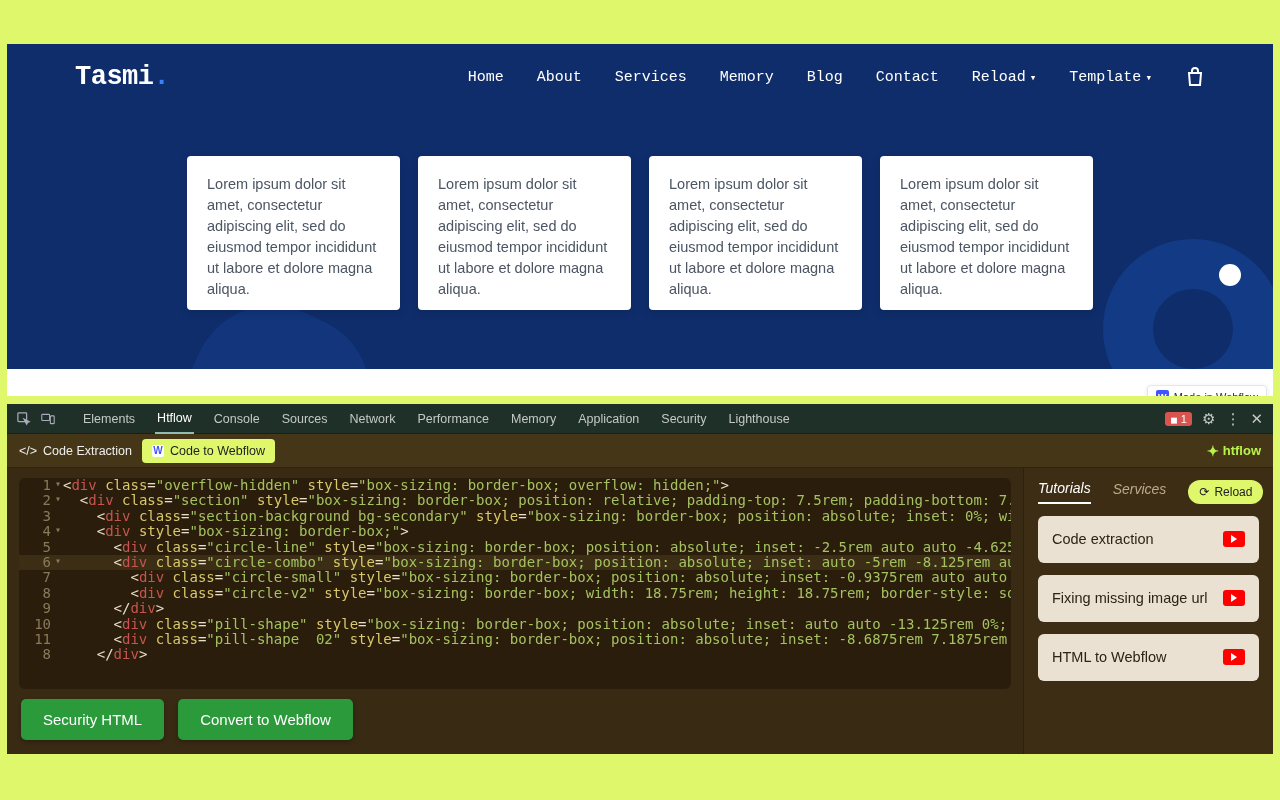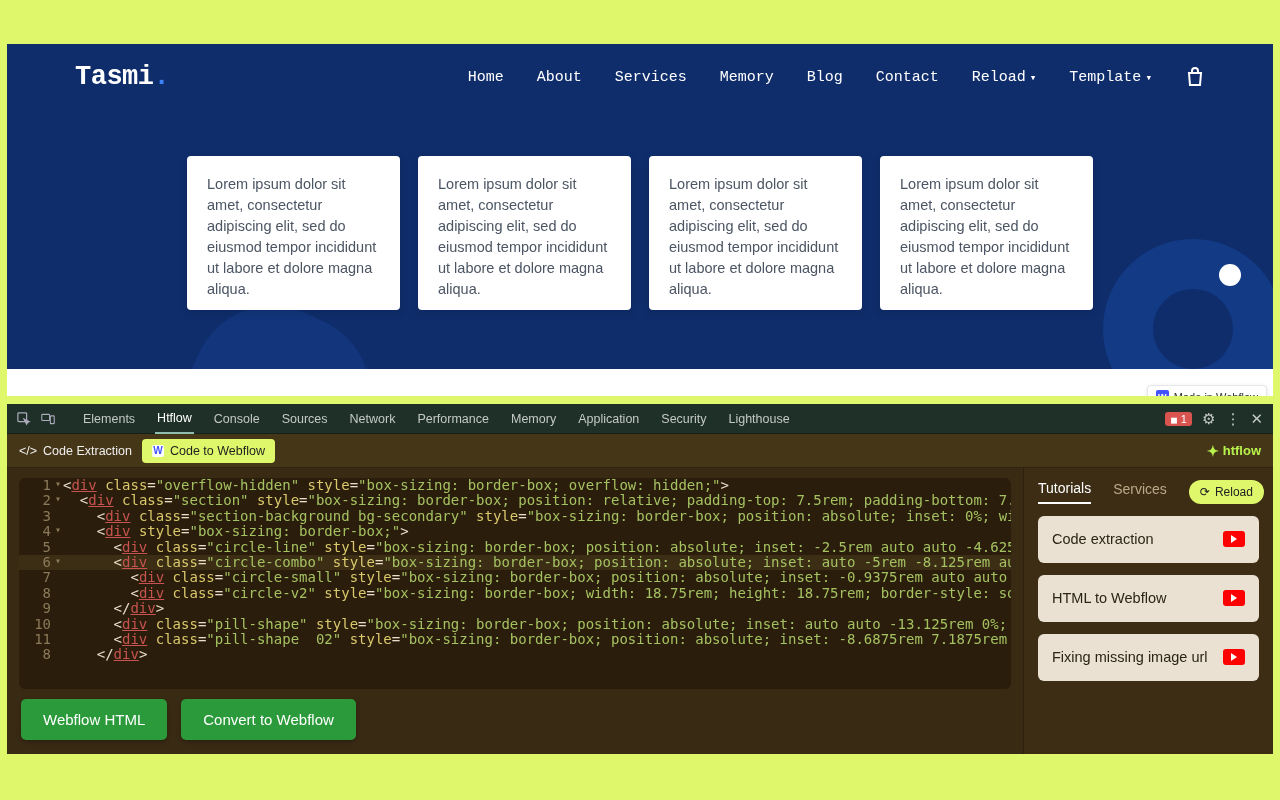--- a/index.html
+++ b/index.html
@@ -40,32 +40,32 @@
 .htflow-logo { margin-left: auto; color: #b8f24c; display: flex; align-items: center; gap: 4px; font-size: 13px; font-weight: 600; }
 .htflow-logo .spark { color: #b8f24c; font-size: 14px; }
 
 .dt-body { flex: 1; display: flex; min-height: 0; background: #392a14; }
 .code-panel { flex: 1; display: flex; flex-direction: column; padding: 10px 12px 10px 12px; min-width: 0; }
 .code-box { background: #2b1d0b; border-radius: 6px; flex: 1; overflow: hidden; position: relative; font-family: "SF Mono", Menlo, Consolas, monospace; font-size: 14px; line-height: 1.1; }
 .code-line { display: flex; white-space: pre; }
 .gutter { width: 44px; text-align: right; color: #8a7a5a; padding-right: 12px; flex-shrink: 0; user-select: none; position: relative; }
 .gutter .fold { position: absolute; right: 2px; color: #8a7a5a; font-size: 10px; }
 .code-text { color: #e9dfc8; overflow: hidden; text-overflow: clip; }
-.tg { color: #c75450; text-decoration: underline; }
+.tg { color: #c75450; }
 .at { color: #d9c96c; }
 .op { color: #e9dfc8; }
 .st { color: #a4c261; }
 .pn { color: #e9dfc8; }
 .code-line.hl { background: #3b2e15; }
 .code-footer { display: flex; gap: 14px; padding: 10px 2px 4px 2px; }
 .action-btn { background: #2a9a3a; color: #fff; border: none; padding: 12px 22px; border-radius: 5px; font-size: 15px; cursor: pointer; box-shadow: 0 2px 4px rgba(0,0,0,.25); }
 
 .side-panel { width: 250px; background: #3c2d14; border-left: 1px solid #0004; display: flex; flex-direction: column; padding: 12px 14px 12px 14px; gap: 12px; }
 .side-tabs { display: flex; align-items: center; gap: 22px; }
-.side-tab { color: #bca98a; font-size: 14px; padding-bottom: 6px; cursor: pointer; }
+.side-tab { color: #bca98a; font-size: 14px; padding-bottom: 6px; cursor: pointer; font-style: italic; }
 .side-tab.active { color: #fff; border-bottom: 2px solid #fff; }
 .reload-btn { margin-left: auto; background: #dff86b; color: #222; border: none; padding: 5px 11px; border-radius: 12px; font-size: 12px; display: flex; align-items: center; gap: 5px; cursor: pointer; }
 .tut-card { background: #eae1d2; border-radius: 6px; padding: 14px 14px; display: flex; align-items: center; justify-content: space-between; cursor: pointer; }
 .tut-card-title { color: #2b2417; font-size: 14.5px; font-weight: 500; line-height: 1.3; }
 .yt { width: 22px; height: 16px; background: #ff0000; border-radius: 3px; position: relative; flex-shrink: 0; }
 .yt::after { content: ""; position: absolute; left: 8px; top: 4px; border-left: 6px solid #fff; border-top: 4px solid transparent; border-bottom: 4px solid transparent; }
 </style>
 </head>
 <body>
 
@@ -163,41 +163,41 @@
             <div class="code-line"><div class="gutter">5</div><div class="code-text"><span>      </span><span class="pn">&lt;</span><span class="tg">div</span><span class="op"> </span><span class="at">class</span><span class="op">=</span><span class="st">"circle-line"</span><span class="op"> </span><span class="at">style</span><span class="op">=</span><span class="st">"box-sizing: border-box; position: absolute; inset: -2.5rem auto auto -4.625rem; width: 18.75rem; he</span><span class="pn"></span></div></div>
             <div class="code-line hl"><div class="gutter">6<span class="fold">▾</span></div><div class="code-text"><span>      </span><span class="pn">&lt;</span><span class="tg">div</span><span class="op"> </span><span class="at">class</span><span class="op">=</span><span class="st">"circle-combo"</span><span class="op"> </span><span class="at">style</span><span class="op">=</span><span class="st">"box-sizing: border-box; position: absolute; inset: auto -5rem -8.125rem auto; width: 18.75rem; hei</span><span class="pn"></span></div></div>
             <div class="code-line"><div class="gutter">7</div><div class="code-text"><span>        </span><span class="pn">&lt;</span><span class="tg">div</span><span class="op"> </span><span class="at">class</span><span class="op">=</span><span class="st">"circle-small"</span><span class="op"> </span><span class="at">style</span><span class="op">=</span><span class="st">"box-sizing: border-box; position: absolute; inset: -0.9375rem auto auto 50%; z-index: 1; width:</span><span class="pn"></span></div></div>
             <div class="code-line"><div class="gutter">8</div><div class="code-text"><span>        </span><span class="pn">&lt;</span><span class="tg">div</span><span class="op"> </span><span class="at">class</span><span class="op">=</span><span class="st">"circle-v2"</span><span class="op"> </span><span class="at">style</span><span class="op">=</span><span class="st">"box-sizing: border-box; width: 18.75rem; height: 18.75rem; border-style: solid; border-width: 3.125</span><span class="pn"></span></div></div>
             <div class="code-line"><div class="gutter">9</div><div class="code-text"><span>      </span><span class="pn">&lt;/</span><span class="tg">div</span><span class="pn">&gt;</span></div></div>
             <div class="code-line"><div class="gutter">10</div><div class="code-text"><span>      </span><span class="pn">&lt;</span><span class="tg">div</span><span class="op"> </span><span class="at">class</span><span class="op">=</span><span class="st">"pill-shape"</span><span class="op"> </span><span class="at">style</span><span class="op">=</span><span class="st">"box-sizing: border-box; position: absolute; inset: auto auto -13.125rem 0%; width: 11.25rem; height:</span><span class="pn"></span></div></div>
             <div class="code-line"><div class="gutter">11</div><div class="code-text"><span>      </span><span class="pn">&lt;</span><span class="tg">div</span><span class="op"> </span><span class="at">class</span><span class="op">=</span><span class="st">"pill-shape _02"</span><span class="op"> </span><span class="at">style</span><span class="op">=</span><span class="st">"box-sizing: border-box; position: absolute; inset: -8.6875rem 7.1875rem auto auto; width: 11.25rem</span><span class="pn"></span></div></div>
             <div class="code-line"><div class="gutter">8</div><div class="code-text"><span>    </span><span class="pn">&lt;/</span><span class="tg">div</span><span class="pn">&gt;</span></div></div>
           </div>
         <div class="code-footer">
-          <button class="action-btn">Webflow HTML</button>
+          <button class="action-btn">Security HTML</button>
           <button class="action-btn">Convert to Webflow</button>
         </div>
       </div>
       <div class="side-panel">
         <div class="side-tabs">
           <span class="side-tab active">Tutorials</span>
           <span class="side-tab">Services</span>
           <button class="reload-btn">
             <span>⟳</span>
             <span>Reload</span>
           </button>
         </div>
         <div class="tut-card">
           <span class="tut-card-title">Code extraction</span>
           <span class="yt"></span>
         </div>
         <div class="tut-card">
+          <span class="tut-card-title">Fixing missing image url</span>
+          <span class="yt"></span>
+        </div>
+        <div class="tut-card">
           <span class="tut-card-title">HTML to Webflow</span>
           <span class="yt"></span>
         </div>
-        <div class="tut-card">
-          <span class="tut-card-title">Fixing missing image url</span>
-          <span class="yt"></span>
-        </div>
       </div>
     </div>
   </div>
 </div>
 
 </body></html>

